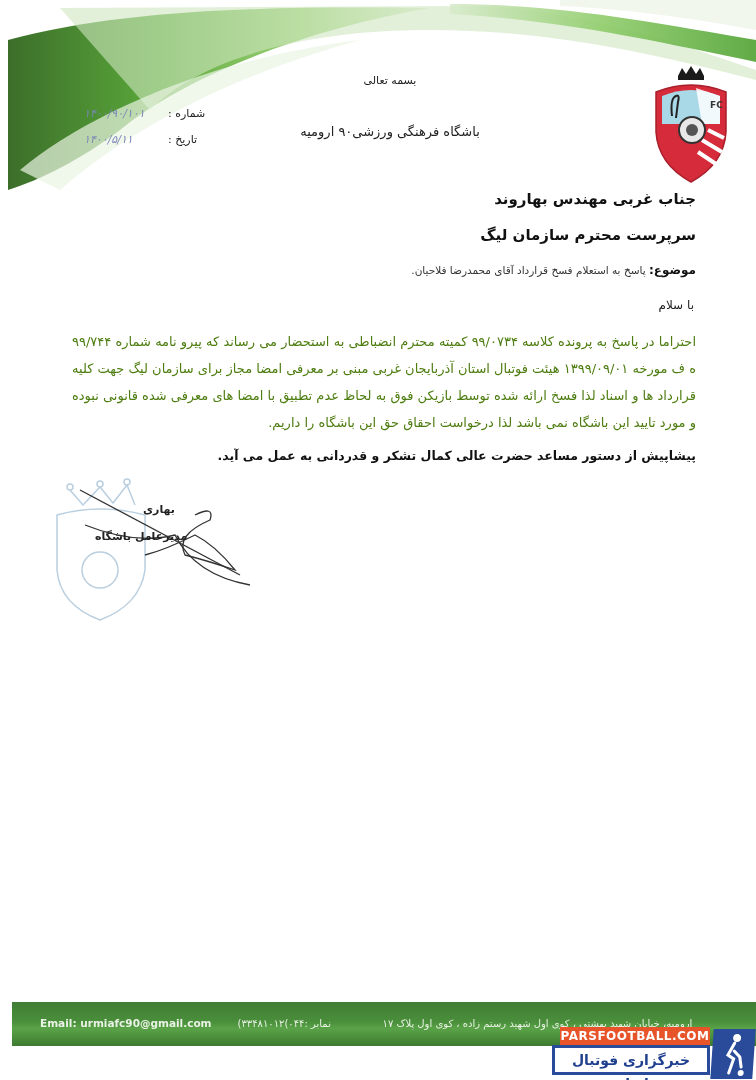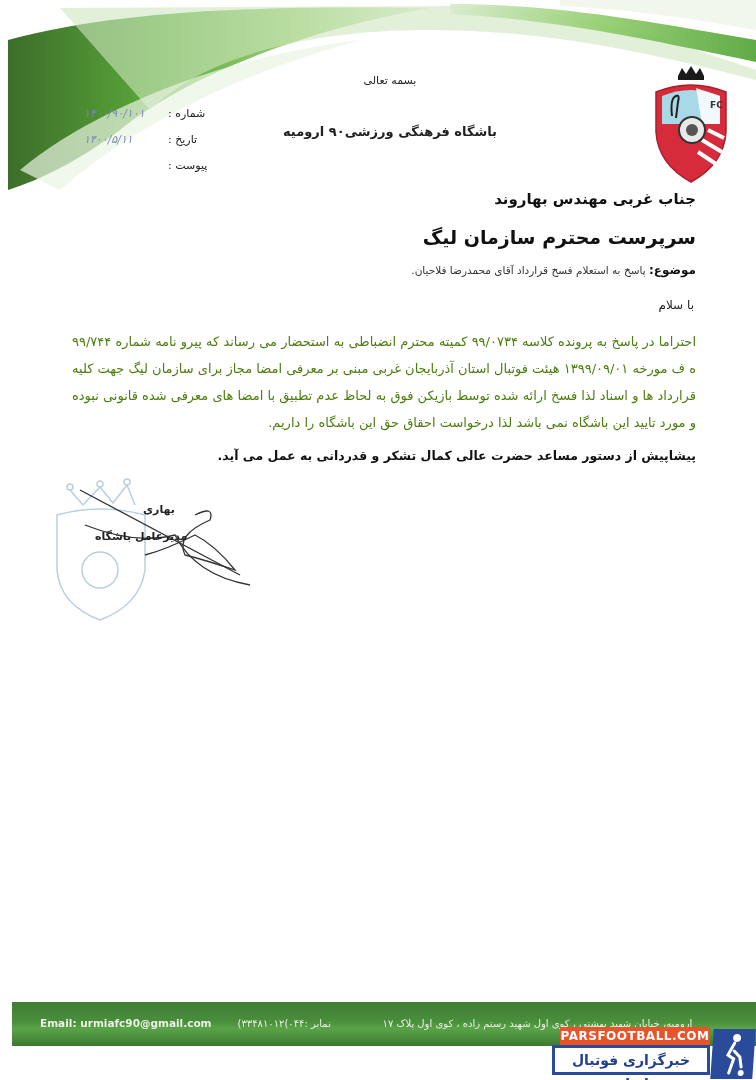--- a/index.html
+++ b/index.html
@@ -16,27 +16,27 @@
     }
     .meta { position: absolute; left: 70px; top: 100px; width: 140px; direction: rtl; font-size: 11px; }
     .meta-row { display: flex; align-items: center; height: 26px; }
     .meta-label { width: 42px; text-align: left; color: #222; }
     .meta-value {
       flex: 1; text-align: left; direction: ltr; padding-left: 14px;
       font-family: "DejaVu Serif", serif; font-size: 11px; color: #7a86b8; font-style: italic;
     }
     .org-name {
       position: absolute; left: 270px; top: 124px; width: 240px; text-align: center;
-      direction: rtl; font-weight: bold; font-size: 13px; color: #222;
+      direction: rtl; font-weight: normal; font-size: 13px; color: #222;
     }
     .crest { position: absolute; left: 650px; top: 66px; width: 82px; height: 118px; }
 
     .addressee { position: absolute; right: 60px; direction: rtl; text-align: right; font-weight: bold; color: #111; }
     .addr1 { top: 190px; font-size: 15px; }
-    .addr2 { top: 226px; font-size: 19px; }
+    .addr2 { top: 226px; font-size: 15px; }
     .subject { position: absolute; right: 60px; top: 263px; direction: rtl; font-size: 10.5px; color: #333; }
     .subject b { font-size: 12px; color: #111; }
     .greeting { position: absolute; right: 62px; top: 298px; direction: rtl; font-size: 12px; color: #222; }
 
     .body-text {
       position: absolute; left: 72px; right: 60px; top: 328px;
       direction: rtl; text-align: justify; text-align-last: right;
       font-size: 13px; line-height: 27px; color: #4d7c0f;
     }
     .closing {
@@ -111,24 +111,20 @@
 
 <div class="meta">
   <div class="meta-row">
     <span class="meta-label">شماره :</span>
     <span class="meta-value">۱۴۰۰/۹۰/۱۰۱</span>
   </div>
   <div class="meta-row">
     <span class="meta-label">تاریخ :</span>
     <span class="meta-value">۱۴۰۰/۵/۱۱</span>
   </div>
-  <div class="meta-row">
-    <span class="meta-label">پیوست :</span>
-    <span class="meta-value"></span>
-  </div>
 </div>
 
 <div class="org-name">باشگاه فرهنگی ورزشی۹۰ ارومیه</div>
 
 <svg class="crest" viewBox="0 0 82 118">
   <path d="M28,10 L32,2 L36,8 L41,0 L46,8 L50,2 L54,10 Z" fill="#1a1a1a"></path>
   <rect x="28" y="10" width="26" height="4" fill="#1a1a1a"></rect>
   <path d="M6,26 Q41,12 76,26 L76,66 Q74,98 41,116 Q8,98 6,66 Z" fill="#d62b3a" stroke="#a81e2b" stroke-width="1.5"></path>
   <path d="M12,30 Q41,18 70,30 L70,58 L12,58 Z" fill="#a9d8e6"></path>
   <path d="M46,22 L70,30 L70,58 L52,58 Z" fill="#ffffff" opacity="0.85"></path>

